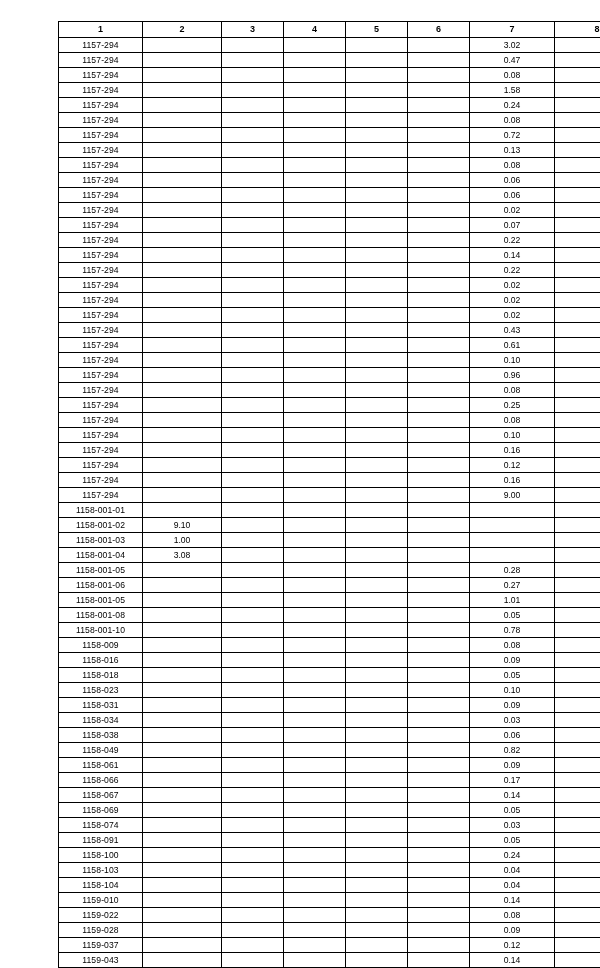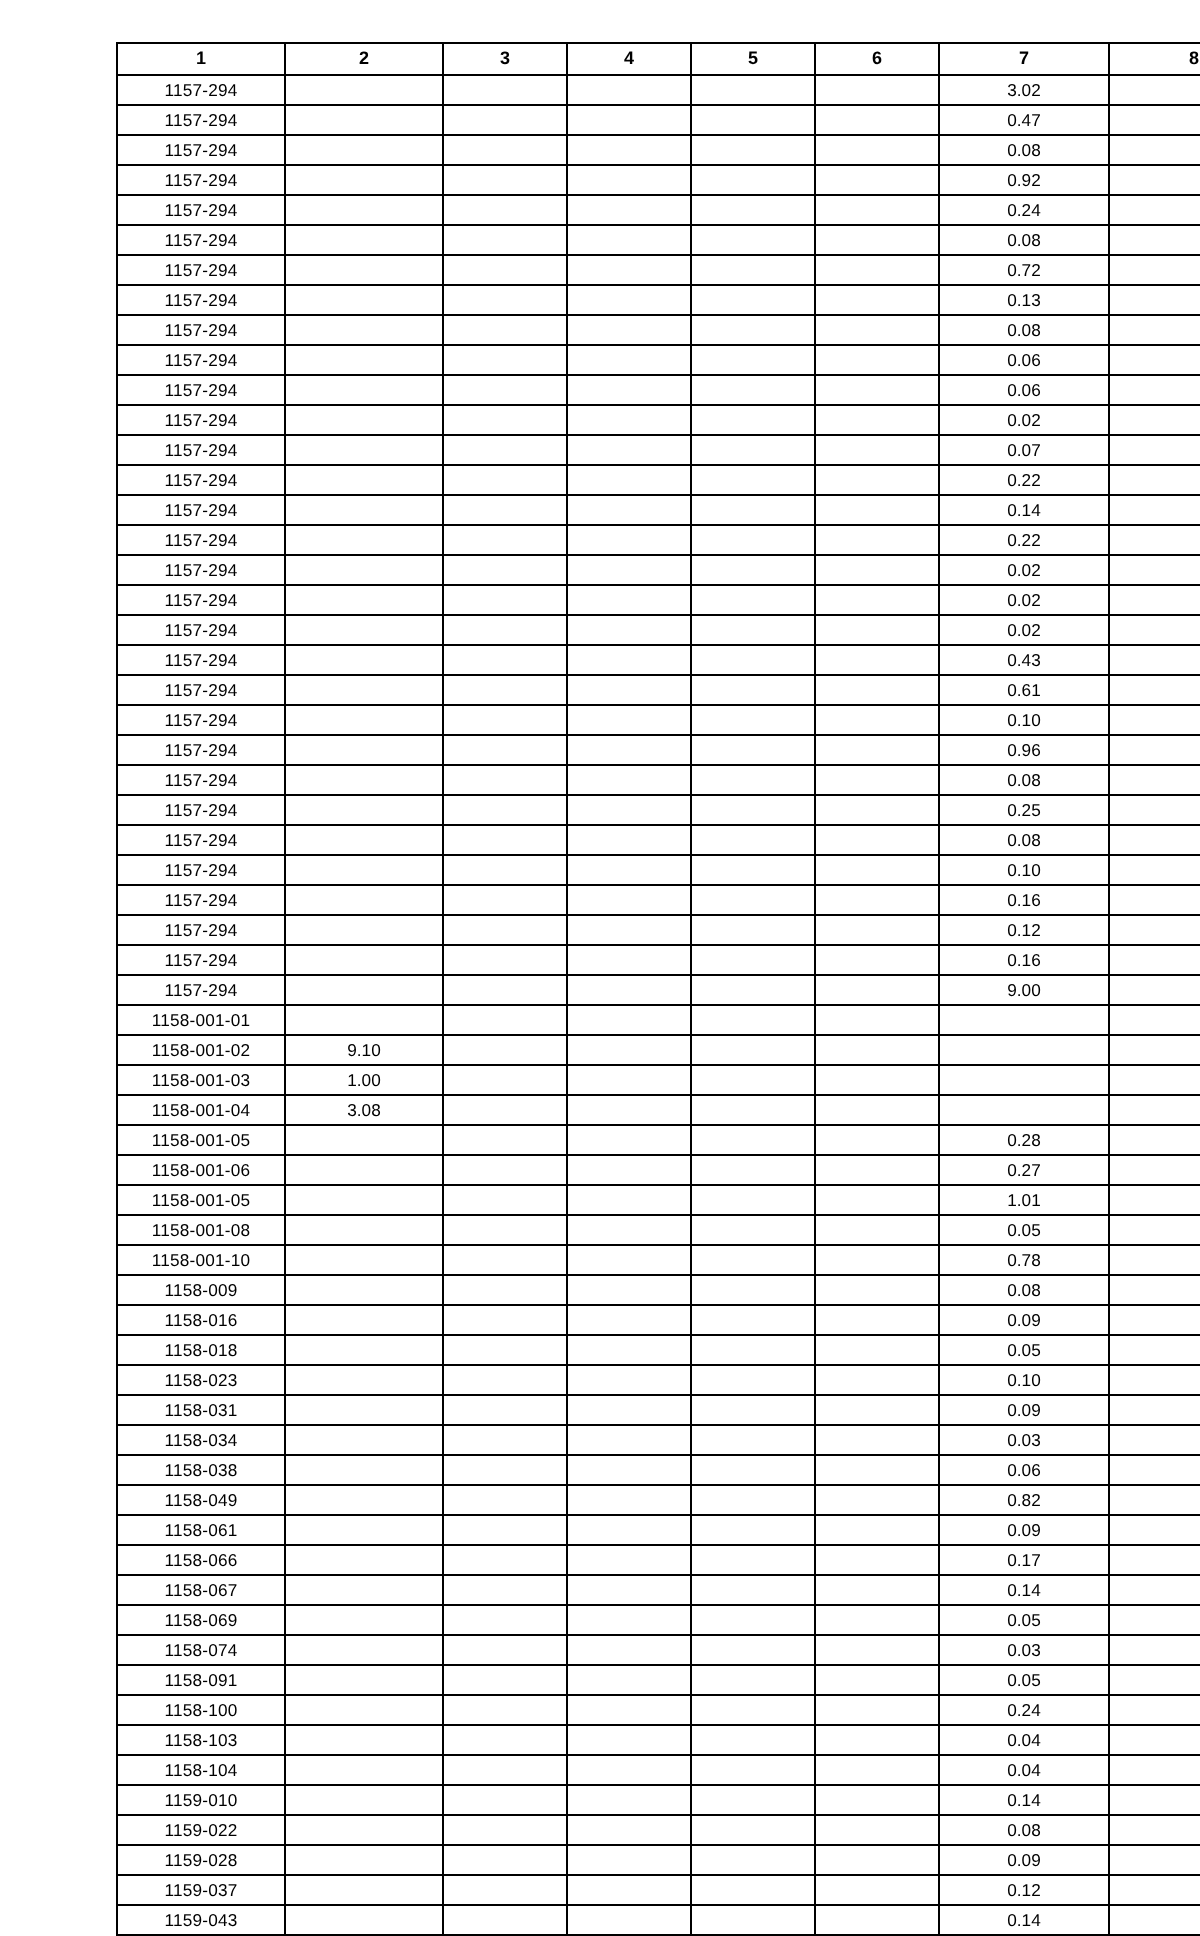--- a/index.html
+++ b/index.html
@@ -138,21 +138,21 @@
             <td class="cell-val">0.08</td>
             <td class="cell-val"></td>
           </tr>
           <tr>
             <td class="cell-col1">1157-294</td>
             <td class="cell-val"></td>
             <td class="cell-val"></td>
             <td class="cell-val"></td>
             <td class="cell-val"></td>
             <td class="cell-val"></td>
-            <td class="cell-val">0.92</td>
+            <td class="cell-val">1.58</td>
             <td class="cell-val"></td>
           </tr>
           <tr>
             <td class="cell-col1">1157-294</td>
             <td class="cell-val"></td>
             <td class="cell-val"></td>
             <td class="cell-val"></td>
             <td class="cell-val"></td>
             <td class="cell-val"></td>
             <td class="cell-val">0.24</td>

